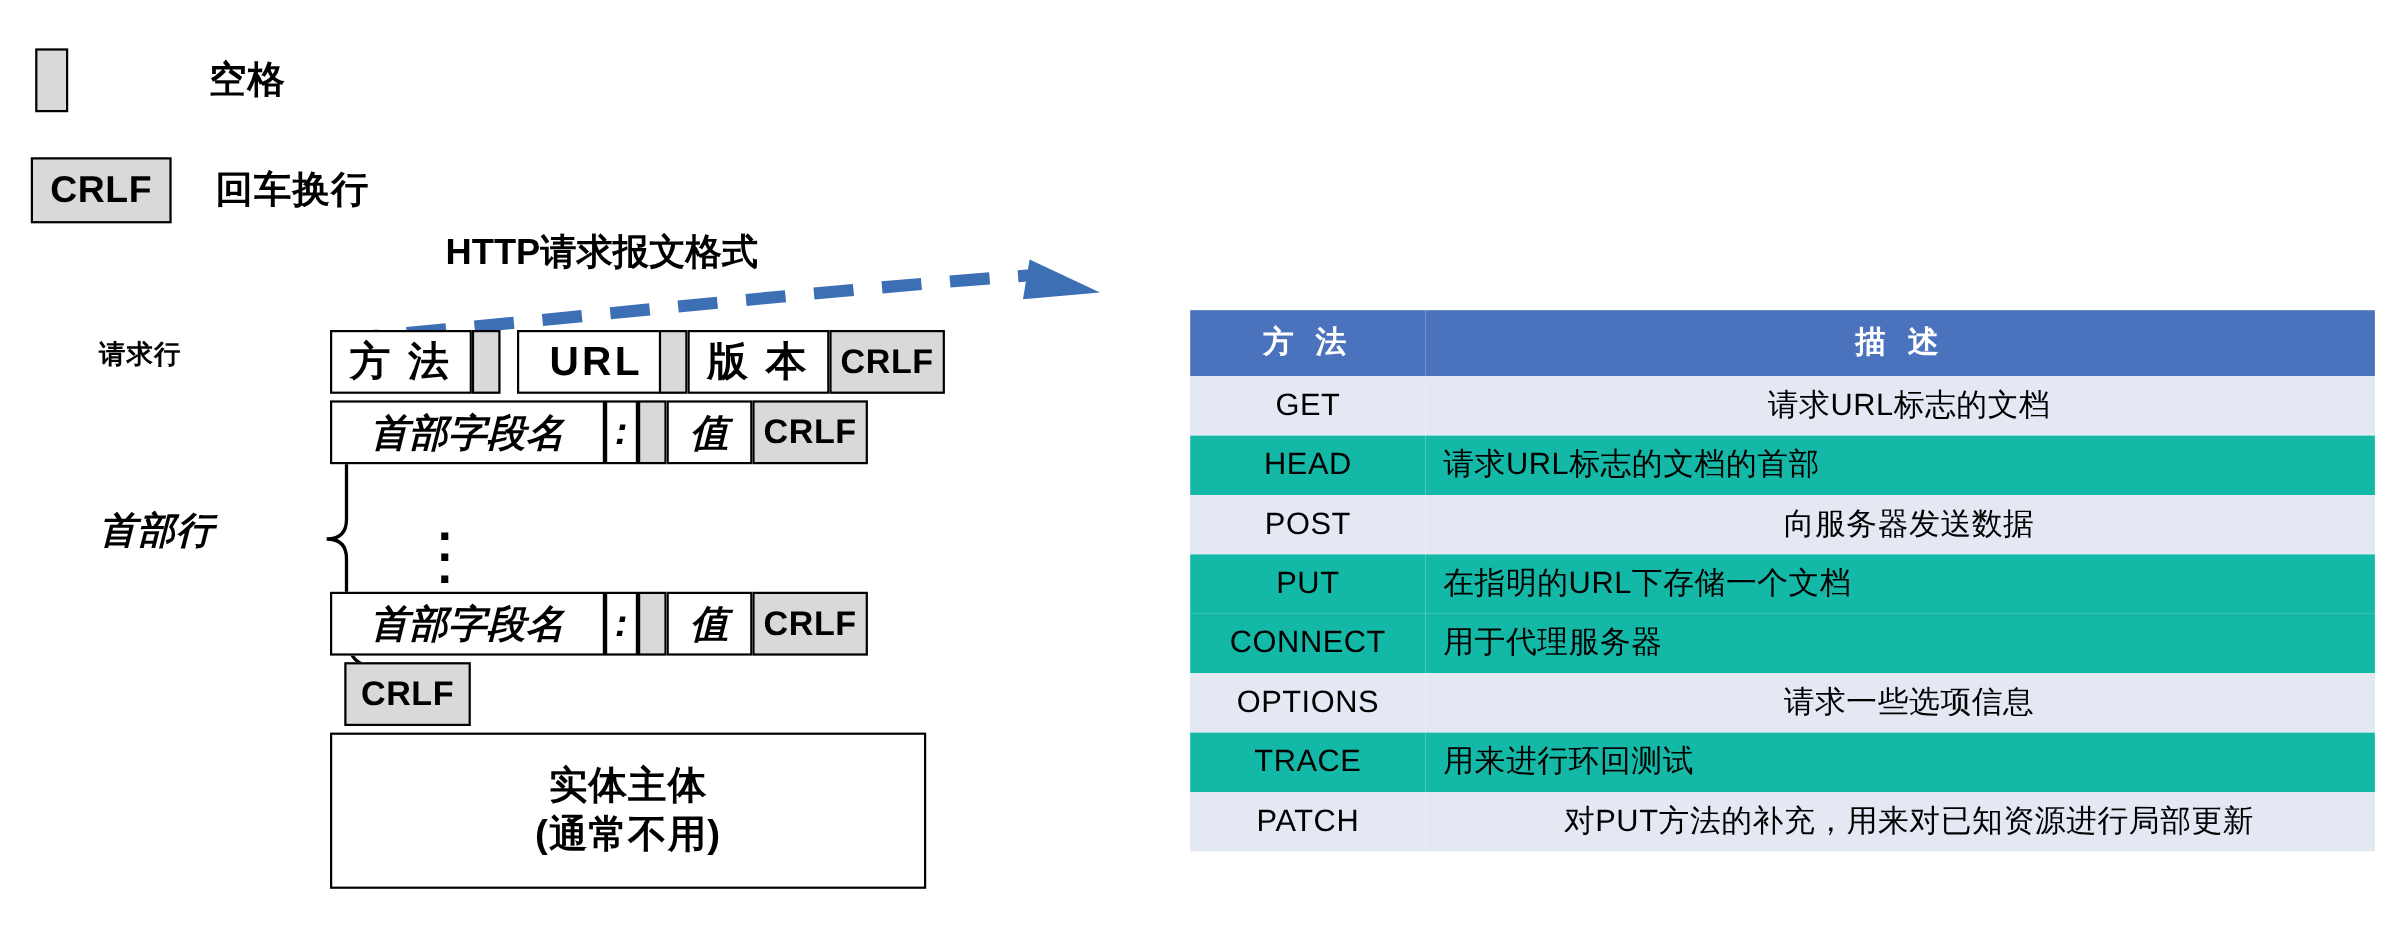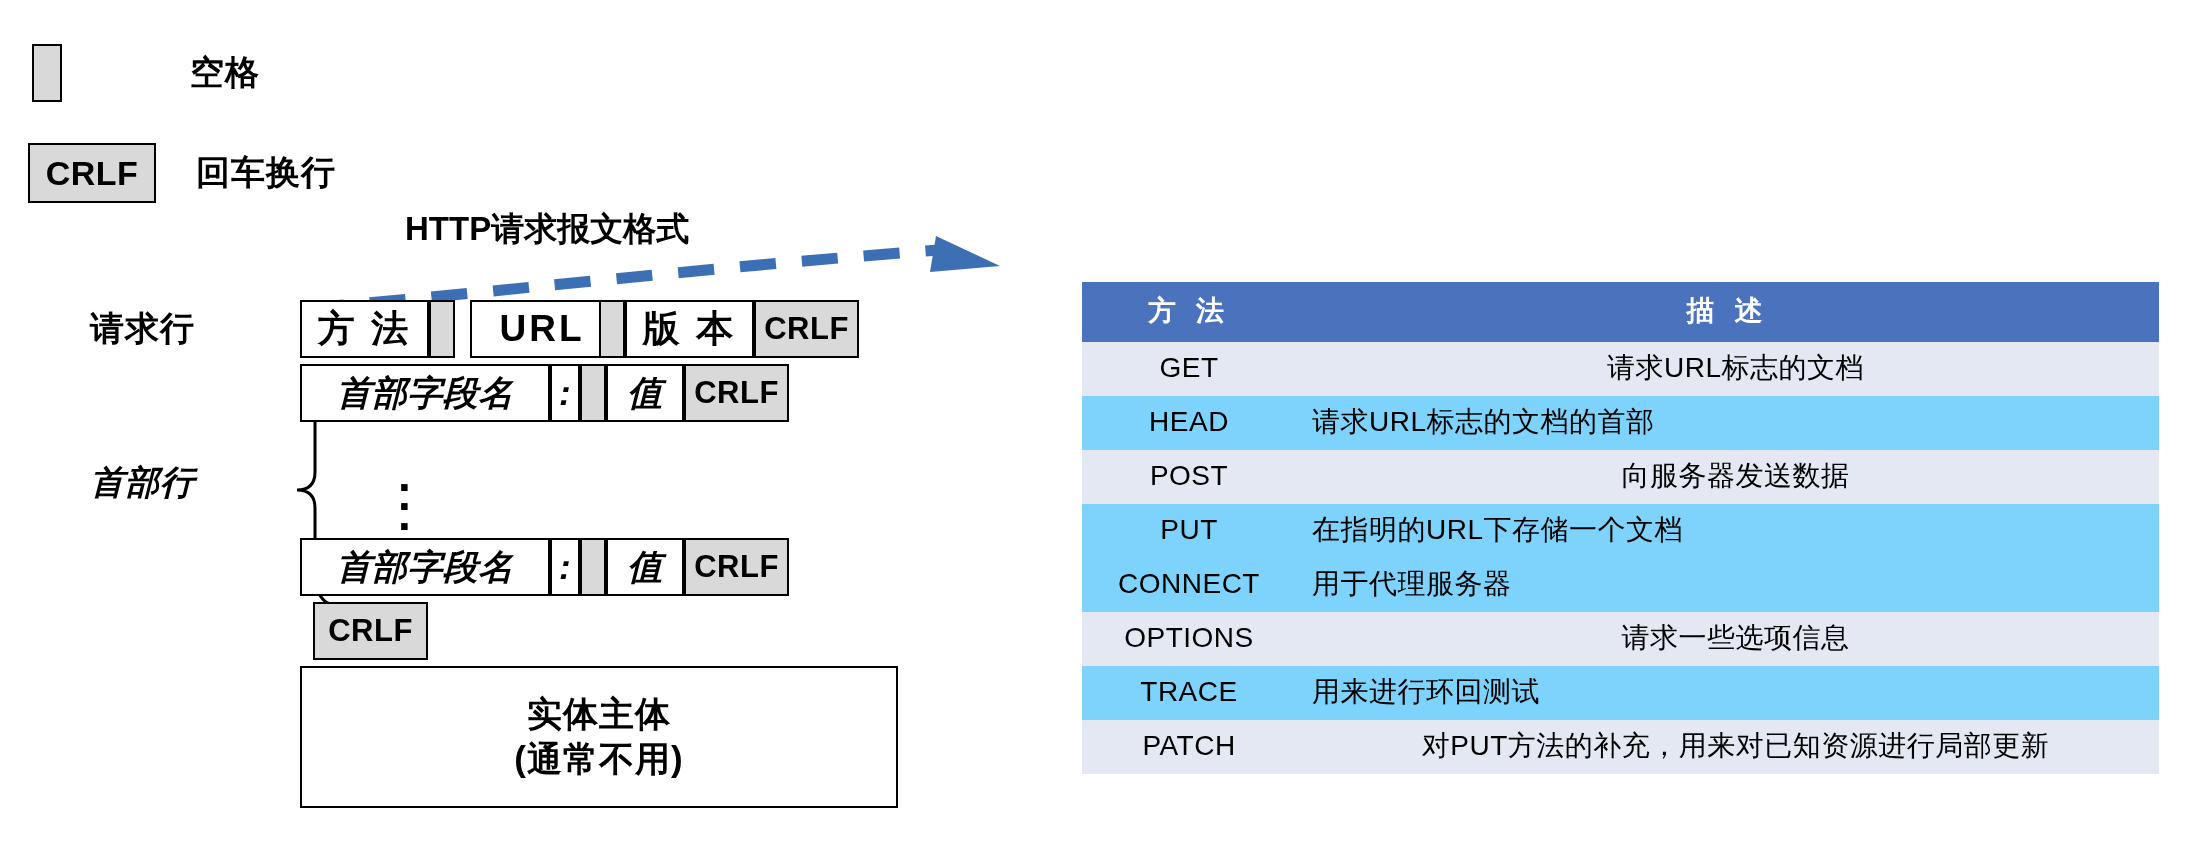--- a/index.html
+++ b/index.html
@@ -29,21 +29,21 @@
   }
 
   
   #diagram-title{
     left:405px;top:207px;font-size:33px;font-weight:bold;letter-spacing:0px;
     white-space:nowrap;
   }
 
   
   #label-request-line{
-    left:90px;top:306px;font-size:34px;font-weight:bold;letter-spacing:1px;
+    left:90px;top:306px;font-size:24px;font-weight:bold;letter-spacing:1px;
   }
   #label-header-lines{
     left:90px;top:460px;font-size:34px;font-weight:bold;letter-spacing:1px;font-style:italic;
   }
 
   
   #header-brace{left:293px;top:372px;}
 
   
   .cell{
@@ -89,21 +89,21 @@
     border:none;
   }
   #methods-table th.desc-head{text-align:center;}
   #methods-table td{
     font-size:28px;font-weight:normal;padding:7px 0 9px 0;border:none;
     color:#000;
   }
   #methods-table td.method-cell{text-align:center;width:214px;letter-spacing:0.5px;}
   #methods-table td.desc-cell{text-align:left;padding-left:16px;letter-spacing:0.5px;}
   #methods-table tr.odd td{background:#e3e8f3;text-align:center;}
-  #methods-table tr.even td{background:#7dd3fc;}
+  #methods-table tr.even td{background:#14b8a6;}
   #methods-table th.method-head{width:214px;}
 </style>
 </head>
 <body>
 
 <div class="abs" id="legend-space-swatch"></div>
 <div class="abs" id="legend-space-label">空格</div>
 
 <div class="abs" id="legend-crlf-swatch">CRLF</div>
 <div class="abs" id="legend-crlf-label">回车换行</div>
@@ -142,21 +142,21 @@
 </div>
 
 <div class="cell r3 mid" style="left:300px;width:250px;">首部字段名</div>
 <div class="cell r3 mid" style="left:550px;width:30px;">:</div>
 <div class="cell r3 gray" style="left:580px;width:26px;"></div>
 <div class="cell r3 mid" style="left:606px;width:78px;">值</div>
 <div class="cell r3 gray crlf" style="left:684px;width:105px;">CRLF</div>
 
 <div class="cell r4 gray crlf" style="left:313px;width:115px;">CRLF</div>
 
-<div class="cell r5" style="left:300px;width:598px;flex-direction:column;font-size:35px;letter-spacing:1px;line-height:1.28;">
+<div class="cell r5" style="left:300px;width:542px;flex-direction:column;font-size:35px;letter-spacing:1px;line-height:1.28;">
   <div>实体主体</div>
   <div>(通常不用)</div>
 </div>
 
 <table id="methods-table">
   <thead>
     <tr>
       <th class="method-head">方 法</th>
       <th class="desc-head">描 述</th>
     </tr>

